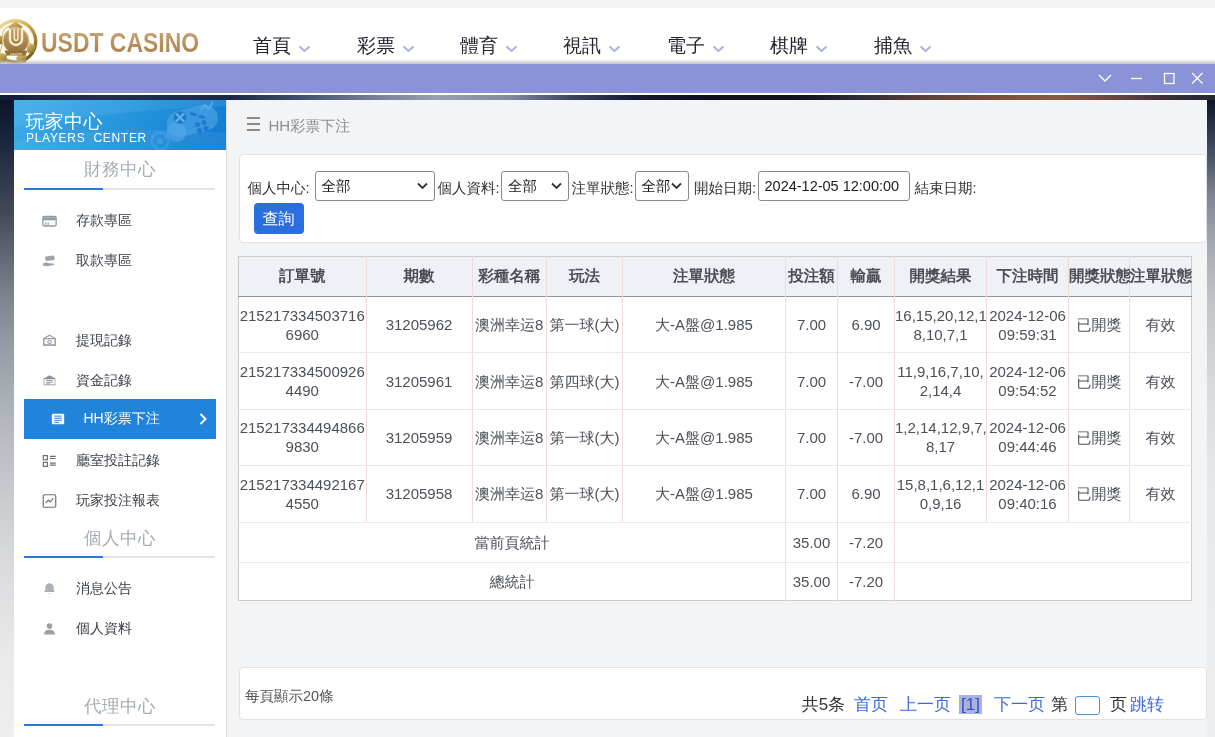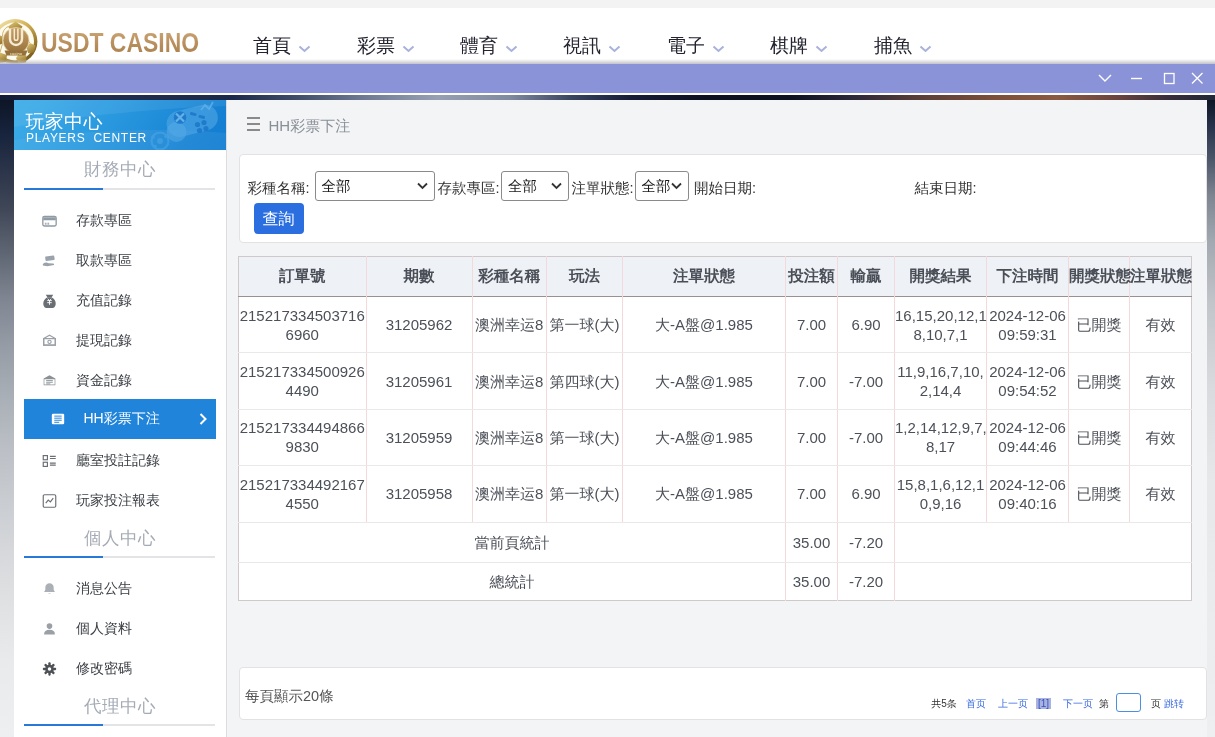--- a/index.html
+++ b/index.html
@@ -68,21 +68,21 @@
 #tbl thead tr { border-bottom:1px solid #9a9090; }
 #tbl td { text-align:center; border-right:1px solid #f3d9d9; border-bottom:1px solid #eae8e8; padding:0; line-height:19px; }
 #tbl tbody tr.d { height:56.4px; }
 #tbl tr.s1 { height:40.3px; }
 #tbl tr.s2 { height:38.3px;padding-left:28px; }
 #tbl td:last-child, #tbl th:last-child { border-right:none; }
 
 
 #pager { left:12.5px; top:566.5px; width:968px; height:53px; background:#fff; border:1px solid #e2e2e2; border-radius:4px; }
 #pager .lt { position:absolute; left:5px; top:19px; font-size:14.5px; color:#555; }
-#pager .rt { position:absolute; right:22px; top:25px; font-size:10px; color:#333; }
+#pager .rt { position:absolute; right:42px; top:25px; font-size:17px; color:#333; }
 #pager .rt a { color:#3a6ae0; text-decoration:none; }
 </style>
 </head>
 <body>
 
 <div class="abs" id="topstrip"></div>
 <div class="abs" id="header">
   <svg class="abs" style="left:-8px;top:11px" width="46" height="46" viewBox="0 0 46 46">
     <defs>
       <linearGradient id="ring" x1="0" y1="0" x2="0.8" y2="1">
@@ -203,28 +203,20 @@
     </div>
   <div class="abs sbitem" style="top:141px">
       <svg class="ic" viewBox="0 0 18 18">
         <g fill="#9aa3ab">
           <rect x="4" y="3" width="11" height="5.5" rx="1" transform="rotate(-8 9 6)"></rect>
           <path d="M1 12.5 q3.5 -2.8 7 -0.8 l5.5 0.4 q1.6 0.3 0.9 1.6 l-8 1.6 l-5.4 -0.8z"></path>
         </g>
       </svg>
       <span class="tx">取款專區</span>
     </div>
-  <div class="abs sbitem" style="top:181px">
-      <svg class="ic" viewBox="0 0 18 18">
-        <path d="M6.5 4.5 l-2 -3 h9 l-2 3z" fill="#6a6f75"></path>
-        <path d="M6.5 4.5 h5 q5 2.5 5 8 a5.5 5.5 0 0 1 -5.5 5 h-4 a5.5 5.5 0 0 1 -5.5 -5 q0 -5.5 5 -8z" fill="#6a6f75"></path>
-        <path d="M6.3 8.5 h5.4 M6.3 11 h5.4 M9 8.5 v5 M6.8 6.3 l2.2 2.2 l2.2 -2.2" stroke="#fff" stroke-width="1.1" fill="none"></path>
-      </svg>
-      <span class="tx">充值記錄</span>
-    </div>
   <div class="abs sbitem" style="top:221px">
       <svg class="ic" viewBox="0 0 18 18">
         <path d="M2 6 l7 -4 l7 4 v8 h-14z" fill="none" stroke="#9aa0a6" stroke-width="1.5"></path>
         <path d="M2 6 h14 v8 h-14z" fill="none" stroke="#9aa0a6" stroke-width="1.5"></path>
         <circle cx="9" cy="10" r="2" fill="none" stroke="#9aa0a6" stroke-width="1.3"></circle>
       </svg>
       <span class="tx">提現記錄</span>
     </div>
   <div class="abs sbitem" style="top:261px">
       <svg class="ic" viewBox="0 0 18 18">
@@ -274,63 +266,51 @@
         <path d="M7.5 14 a1.8 1.8 0 0 0 3 0z" fill="#aab0b6"></path>
       </svg>
       <span class="tx">消息公告</span>
     </div>
   <div class="abs sbitem" style="top:509px">
       <svg class="ic" viewBox="0 0 18 18">
         <circle cx="9" cy="5.5" r="3.4" fill="#9aa0a6"></circle>
         <path d="M2.5 15.5 q0 -5.5 6.5 -5.5 q6.5 0 6.5 5.5z" fill="#9aa0a6"></path>
       </svg>
       <span class="tx">個人資料</span>
-    </div>
-  <div class="abs sbitem" style="top:549px">
-      <svg class="ic" viewBox="0 0 18 18">
-        <g fill="#4e5257">
-          <rect x="7.6" y="1" width="2.8" height="16" rx="1"></rect>
-          <rect x="7.6" y="1" width="2.8" height="16" rx="1" transform="rotate(45 9 9)"></rect>
-          <rect x="7.6" y="1" width="2.8" height="16" rx="1" transform="rotate(90 9 9)"></rect>
-          <rect x="7.6" y="1" width="2.8" height="16" rx="1" transform="rotate(135 9 9)"></rect>
-          <circle cx="9" cy="9" r="5.2"></circle>
-        </g>
-        <circle cx="9" cy="9" r="2.1" fill="#fff"></circle>
-      </svg>
-      <span class="tx">修改密碼</span>
     </div>
 
   <div class="abs sbsection" style="top:594px">代理中心</div>
   <div class="abs sbline" style="top:623.5px">
       <i></i>
     </div>
 </div>
 
 <div class="abs" id="content">
   <div class="abs" id="hamb">
       <div></div>
       <div></div>
       <div></div>
     </div>
   <div class="abs" id="pgtitle">HH彩票下注</div>
 
   <div class="abs" id="filter">
-    <div class="abs flabel" style="left:7.5px">彩種名稱:</div>
+    <div class="abs flabel" style="left:7.5px">個人中心:</div>
     <div class="fselect" style="left:74.5px;width:120.5px">全部<svg width="11" height="8" viewBox="0 0 11 8">
           <path d="M1 1.5 L5.5 6 L10 1.5" fill="none" stroke="#333" stroke-width="1.8"></path>
         </svg></div>
-    <div class="abs flabel" style="left:197.5px">存款專區:</div>
+    <div class="abs flabel" style="left:197.5px">個人資料:</div>
     <div class="fselect" style="left:261px;width:68px">全部<svg width="11" height="8" viewBox="0 0 11 8">
           <path d="M1 1.5 L5.5 6 L10 1.5" fill="none" stroke="#333" stroke-width="1.8"></path>
         </svg></div>
     <div class="abs flabel" style="left:331.5px">注單狀態:</div>
     <div class="fselect" style="left:394.5px;width:54px">全部<svg width="11" height="8" viewBox="0 0 11 8">
           <path d="M1 1.5 L5.5 6 L10 1.5" fill="none" stroke="#333" stroke-width="1.8"></path>
         </svg></div>
     <div class="abs flabel" style="left:454px">開始日期:</div>
+    <div class="finput" style="left:517.5px;width:152.5px">2024-12-05 12:00:00</div>
     <div class="abs flabel" style="left:674.5px">結束日期:</div>
     <div class="abs" id="fbtn">查詢</div>
   </div>
 
   <table class="abs" id="tbl">
     <colgroup>
       <col style="width:127.5px">
         <col style="width:106px">
         <col style="width:74.5px">
         <col style="width:76px">

